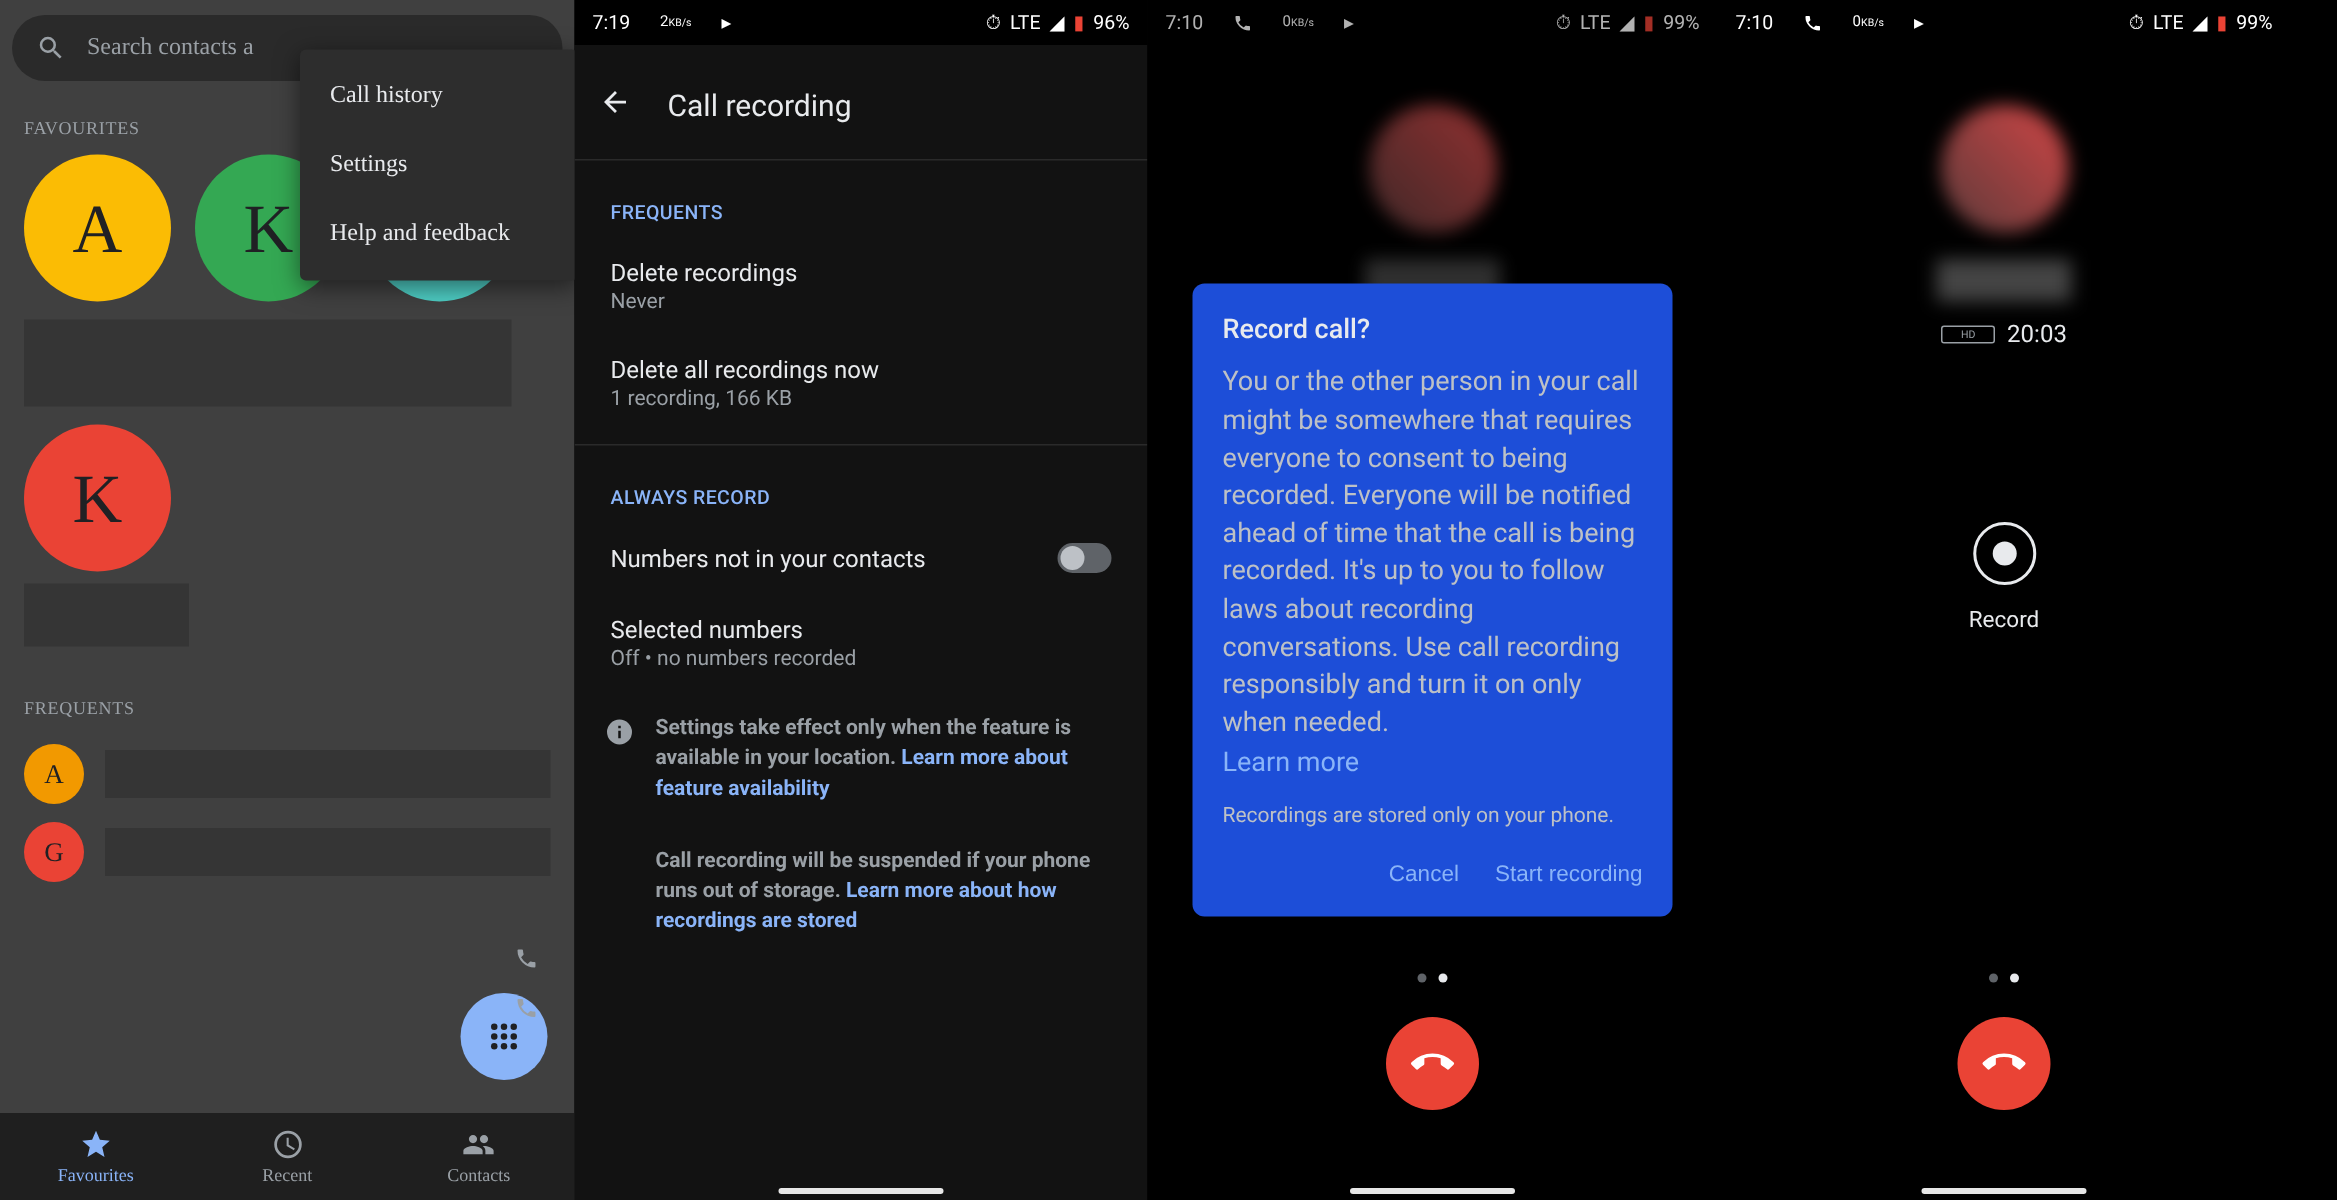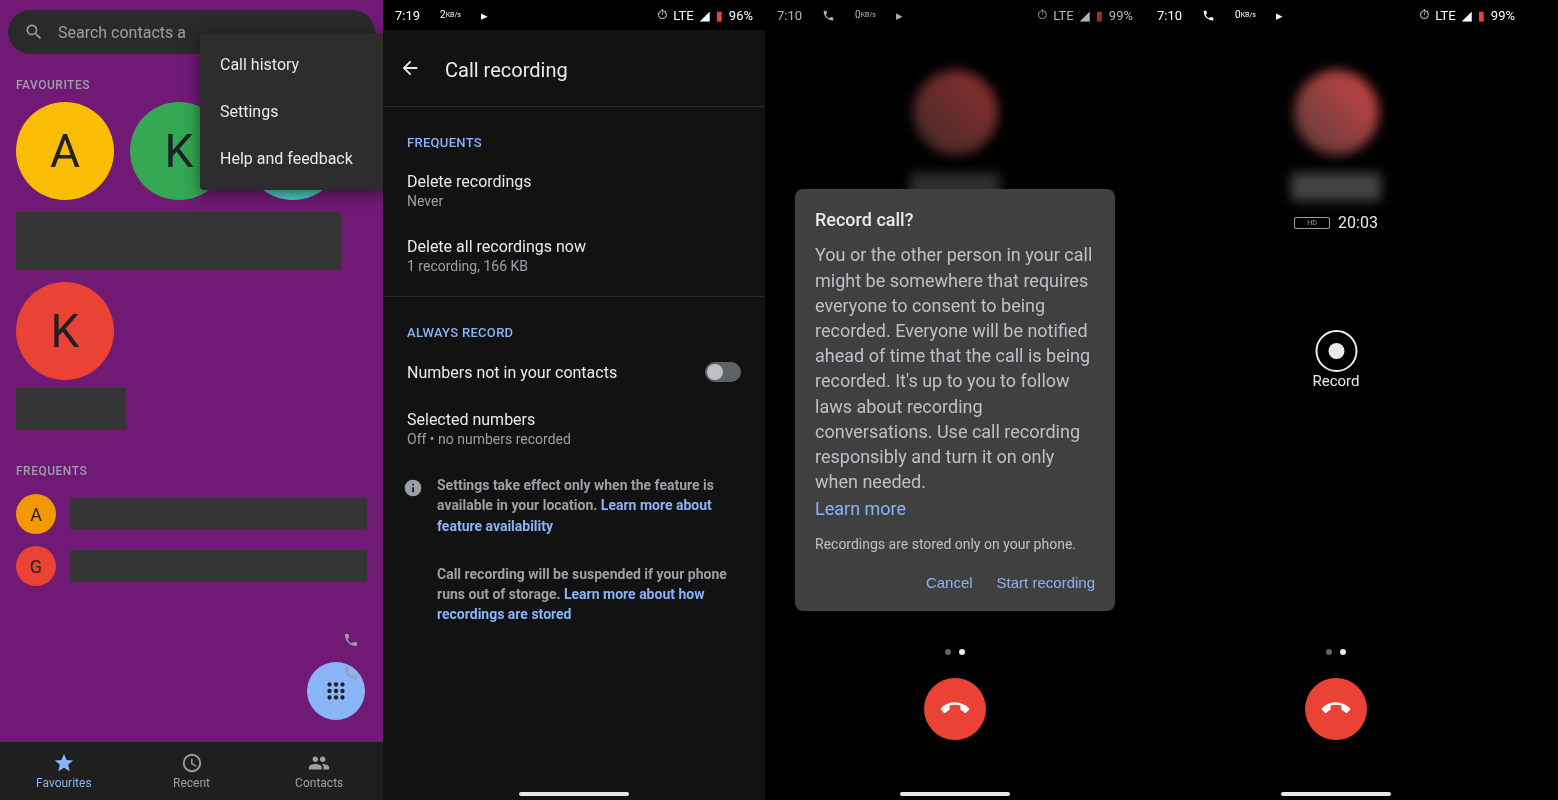--- a/index.html
+++ b/index.html
@@ -1,19 +1,19 @@
 <!DOCTYPE html>
 <html><head>
 <meta charset="utf-8">
 <style>
 * { margin: 0; padding: 0; box-sizing: border-box; }
 body { background: #000; font-family: Roboto, -apple-system, sans-serif; overflow: hidden; }
 .container { display: flex; width: 1558px; height: 800px; }
 .panel { position: relative; background: #121212; color: #e8eaed; overflow: hidden; }
-.panel-1 { width: 383px; background: #701a75; }
+.panel-1 { width: 383px; background: #404040; font-family: Liberation Serif, serif; }
 .panel-2 { width: 382px; background: #121212; }
 .panel-3 { width: 380px; background: #000; }
 .panel-4 { width: 382px; background: #000; }
 
 
 .status-bar { display: flex; align-items: center; justify-content: space-between; height: 30px; padding: 0 12px; font-size: 13px; color: #fff; background: #000; }
 .status-left { display: flex; align-items: center; gap: 20px; }
 .status-right { display: flex; align-items: center; gap: 6px; }
 .status-icon { display: inline-flex; align-items: center; font-size: 13px; }
 
@@ -82,30 +82,30 @@
 
 .end-call-btn { position: absolute; bottom: 60px; left: 50%; transform: translateX(-50%); width: 62px; height: 62px; background: #ea4335; border-radius: 50%; display: flex; align-items: center; justify-content: center; }
 .end-call-btn svg { width: 28px; height: 28px; fill: #fff; transform: rotate(135deg); }
 
 .page-dots { position: absolute; bottom: 145px; left: 50%; transform: translateX(-50%); display: flex; gap: 8px; }
 .dot { width: 6px; height: 6px; border-radius: 50%; background: #5f6368; }
 .dot.active { background: #e8eaed; }
 
 
 .dialog-scrim { position: absolute; inset: 0; background: rgba(0,0,0,.3); display: flex; align-items: center; justify-content: center; padding: 0 20px; }
-.dialog { background: #404040; border-radius: 8px; padding: 20px; width: 100%; max-width: 320px; }
+.dialog { background: #1d4ed8; border-radius: 8px; padding: 20px; width: 100%; max-width: 320px; }
 .dialog-title { font-size: 18px; font-weight: 500; margin-bottom: 12px; }
 .dialog-body { font-size: 18px; color: #bdc1c6; line-height: 1.4; }
 .dialog-body .link { color: #8ab4f8; display: inline-block; margin-top: 2px; }
 .dialog-note { font-size: 14px; color: #bdc1c6; margin-top: 14px; }
 .dialog-actions { display: flex; justify-content: flex-end; gap: 24px; margin-top: 22px; }
 .dialog-btn { color: #8ab4f8; font-size: 15px; font-weight: 500; background: none; border: none; cursor: pointer; }
 
 
-.record-group { position: absolute; top: 330px; left: 50%; transform: translateX(-50%); display: flex; flex-direction: column; align-items: center; }
+.record-group { position: absolute; top: 348px; left: 50%; transform: translateX(-50%); display: flex; flex-direction: column; align-items: center; gap: 14px; }
 .record-btn { width: 42px; height: 42px; border-radius: 50%; border: 2px solid #e8eaed; display: flex; align-items: center; justify-content: center; }
 .record-inner { width: 16px; height: 16px; background: #e8eaed; border-radius: 50%; }
 .record-label { font-size: 15px; color: #e8eaed; }
 
 .home-indicator { position: absolute; bottom: 4px; left: 50%; transform: translateX(-50%); width: 110px; height: 4px; background: #fff; border-radius: 2px; opacity: 0.9; }
 .small-phone-icon { position: absolute; bottom: 115px; right: 24px; }
 .small-phone-icon svg { width: 16px; height: 16px; fill: #9aa0a6; }
 </style>
 </head>
 <body>

